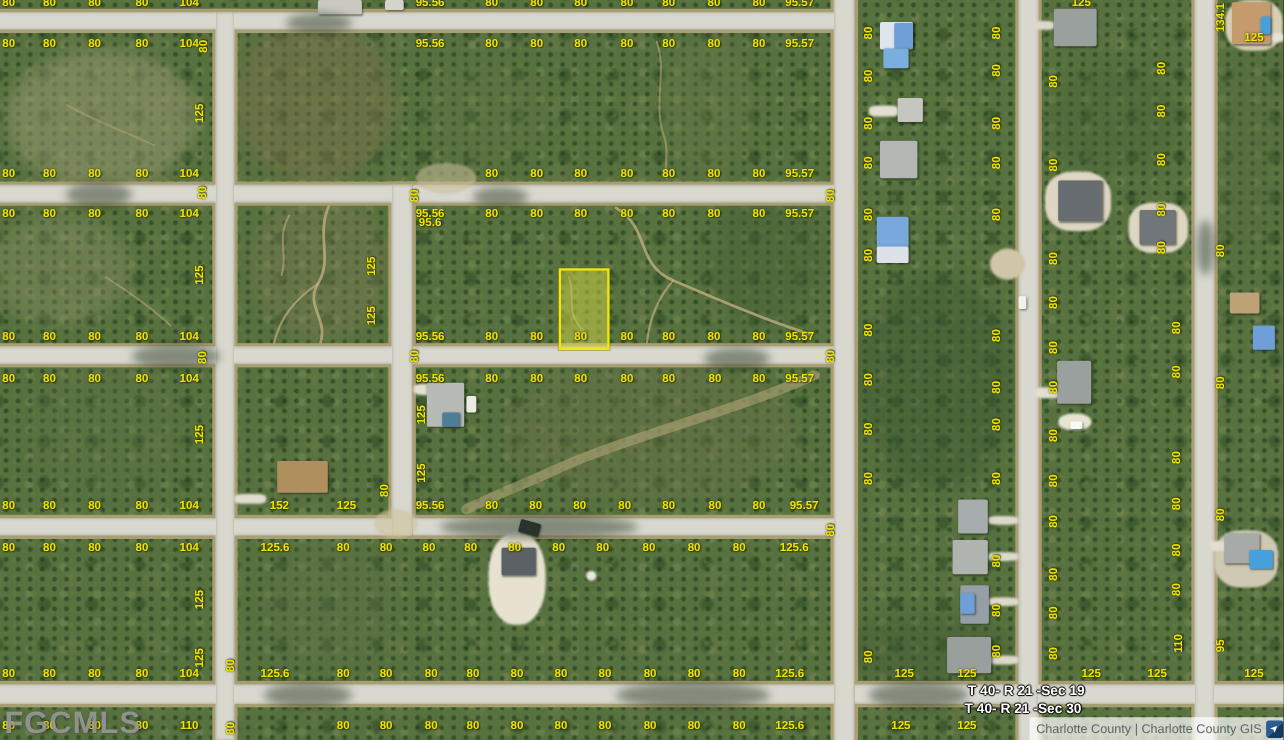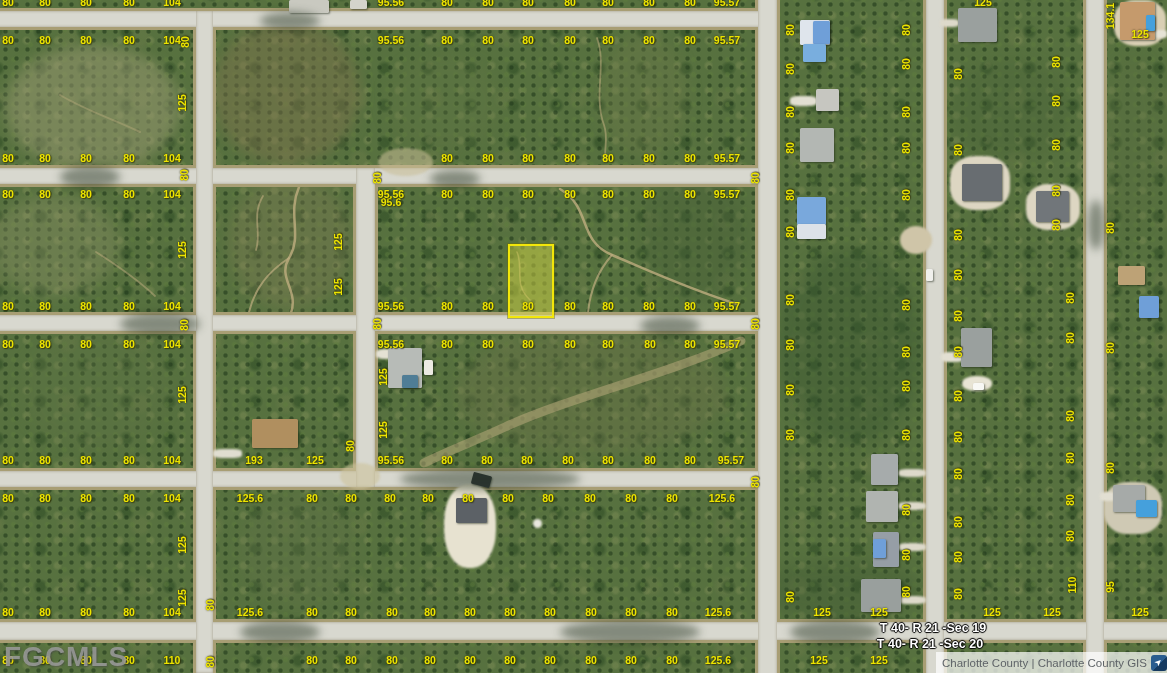--- a/index.html
+++ b/index.html
@@ -254,21 +254,21 @@
       <span class="label" style="left: 570px; top: 344px; color: rgb(237, 228, 0);">80</span>
       <span class="label" style="left: 608px; top: 344px; color: rgb(237, 228, 0);">80</span>
       <span class="label" style="left: 650px; top: 344px; color: rgb(237, 228, 0);">80</span>
       <span class="label" style="left: 690px; top: 344px; color: rgb(237, 228, 0);">80</span>
       <span class="label" style="left: 727px; top: 344px; color: rgb(237, 228, 0);">95.57</span>
       <span class="label" style="left: 8px; top: 460px; color: rgb(237, 228, 0);">80</span>
       <span class="label" style="left: 45px; top: 460px; color: rgb(237, 228, 0);">80</span>
       <span class="label" style="left: 86px; top: 460px; color: rgb(237, 228, 0);">80</span>
       <span class="label" style="left: 129px; top: 460px; color: rgb(237, 228, 0);">80</span>
       <span class="label" style="left: 172px; top: 460px; color: rgb(237, 228, 0);">104</span>
-      <span class="label" style="left: 254px; top: 460px; color: rgb(237, 228, 0);">193</span>
+      <span class="label" style="left: 254px; top: 460px; color: rgb(237, 228, 0);">152</span>
       <span class="label" style="left: 315px; top: 460px; color: rgb(237, 228, 0);">125</span>
       <span class="label" style="left: 391px; top: 460px; color: rgb(237, 228, 0);">95.56</span>
       <span class="label" style="left: 447px; top: 460px; color: rgb(237, 228, 0);">80</span>
       <span class="label" style="left: 487px; top: 460px; color: rgb(237, 228, 0);">80</span>
       <span class="label" style="left: 527px; top: 460px; color: rgb(237, 228, 0);">80</span>
       <span class="label" style="left: 568px; top: 460px; color: rgb(237, 228, 0);">80</span>
       <span class="label" style="left: 608px; top: 460px; color: rgb(237, 228, 0);">80</span>
       <span class="label" style="left: 650px; top: 460px; color: rgb(237, 228, 0);">80</span>
       <span class="label" style="left: 690px; top: 460px; color: rgb(237, 228, 0);">80</span>
       <span class="label" style="left: 731px; top: 460px; color: rgb(237, 228, 0);">95.57</span>
@@ -398,21 +398,21 @@
       <span class="label rot" style="left: 1072px; top: 585px; color: rgb(237, 228, 0);">110</span>
       <span class="label rot" style="left: 1110px; top: 16px; color: rgb(237, 228, 0);">134.1</span>
       <span class="label rot" style="left: 1110px; top: 228px; color: rgb(237, 228, 0);">80</span>
       <span class="label rot" style="left: 1110px; top: 348px; color: rgb(237, 228, 0);">80</span>
       <span class="label rot" style="left: 1110px; top: 468px; color: rgb(237, 228, 0);">80</span>
       <span class="label rot" style="left: 1110px; top: 587px; color: rgb(237, 228, 0);">95</span>
     </div>
 
   <div id="watermark">FGCMLS</div>
   <div class="section-label" style="left:933px;top:621px;text-align:right;">T 40- R 21 -Sec 19</div>
-  <div class="section-label" style="left:930px;top:637px;">T 40- R 21 -Sec 20</div>
+  <div class="section-label" style="left:930px;top:637px;">T 40- R 21 -Sec 30</div>
 
   <div id="attribution">
     <span>Charlotte County | Charlotte County GIS</span>
     <div id="gis-logo">
         <i>➤</i>
       </div>
   </div>
 </div>
 
 </body></html>

